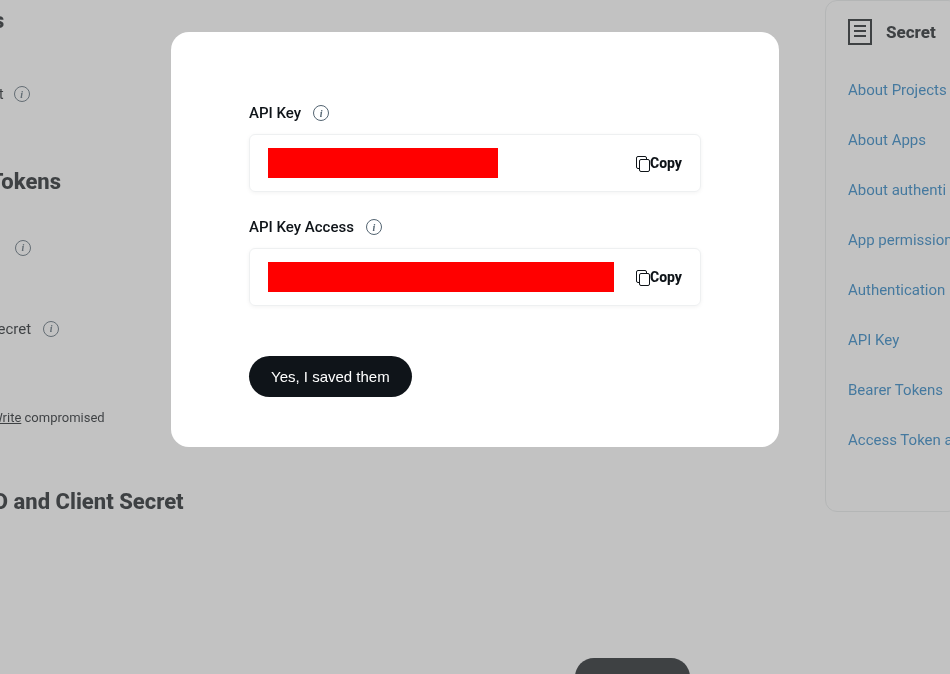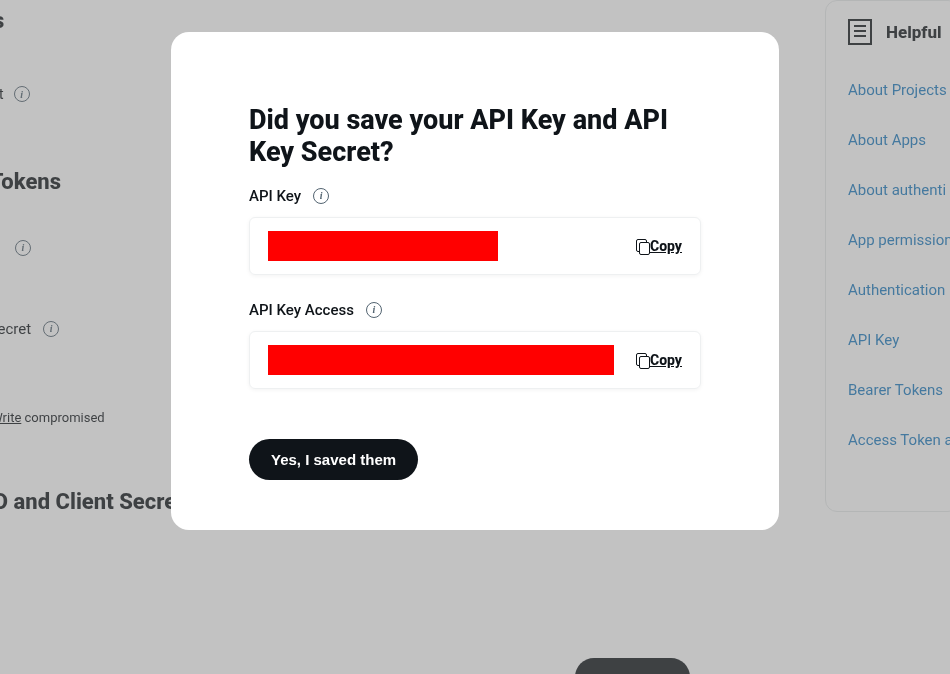--- a/index.html
+++ b/index.html
@@ -222,21 +222,20 @@
     .redacted.small { width: 230px; }
     .redacted.large { width: 346px; }
 
     .copy-action {
       display: flex;
       align-items: center;
       font-weight: 800;
       font-size: 14px;
       cursor: pointer;
       color: #0f1419;
-      text-decoration: underline;
     }
     .copy-icon {
       width: 14px;
       height: 14px;
       position: relative;
       display: inline-block;
     }
     .copy-icon::before,
     .copy-icon::after {
       content: "";
@@ -251,21 +250,21 @@
     .copy-icon::after { left: 3px; top: 3px; }
 
     .save-btn {
       margin-top: 24px;
       background: #0f1419;
       color: #fff;
       border: none;
       border-radius: 999px;
       padding: 12px 22px;
       font-size: 15px;
-      font-weight: 700;
+      font-weight: 400;
       cursor: pointer;
     }
 
     .bg-save-btn {
       position: absolute;
       left: 575px;
       top: 658px;
       width: 115px;
       height: 38px;
       background: #0f1419;
@@ -297,37 +296,36 @@
     </div>
     <h2 class="oauth">ent ID and Client Secret</h2>
   </div>
 
   <div class="bg-save-btn"></div>
 
   <div class="bg-right">
     <div class="sidebar-card">
       <div class="sidebar-head">
         <span class="doc-icon"></span>
-        <span class="title">Helpful</span>
+        <span class="title">Secret</span>
       </div>
       <a class="sidebar-link">About Projects</a>
       <a class="sidebar-link">About Apps</a>
       <a class="sidebar-link">About authenti</a>
       <a class="sidebar-link">App permission</a>
       <a class="sidebar-link">Authentication</a>
       <a class="sidebar-link">API Key</a>
       <a class="sidebar-link">Bearer Tokens</a>
       <a class="sidebar-link">Access Token a</a>
     </div>
   </div>
 </div>
 
 <div class="overlay">
   <div class="modal">
-    <h1 class="modal-title">Did you save your API Key and API Key Secret?</h1>
 
     <div class="field-label">
       <span>API Key</span>
       <span class="info-icon">i</span>
     </div>
     <div class="key-box">
       <div class="redacted small"></div>
       <div class="copy-action">
         <span class="copy-icon"></span>
         <span>Copy</span>

